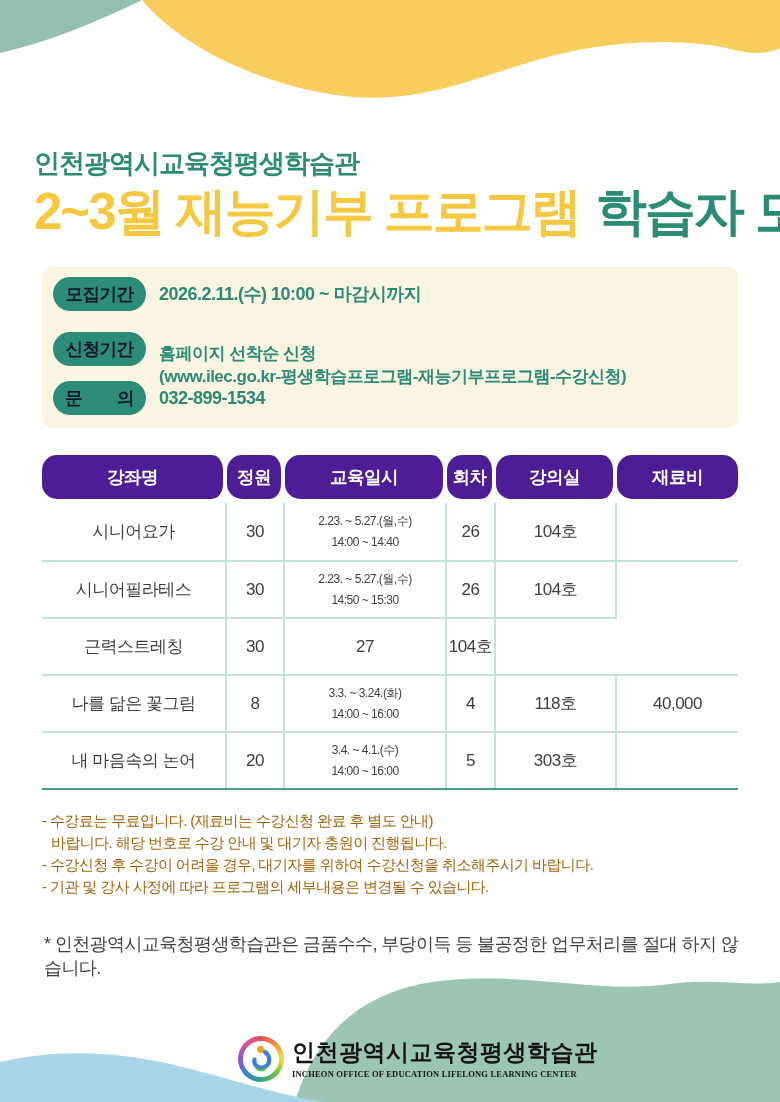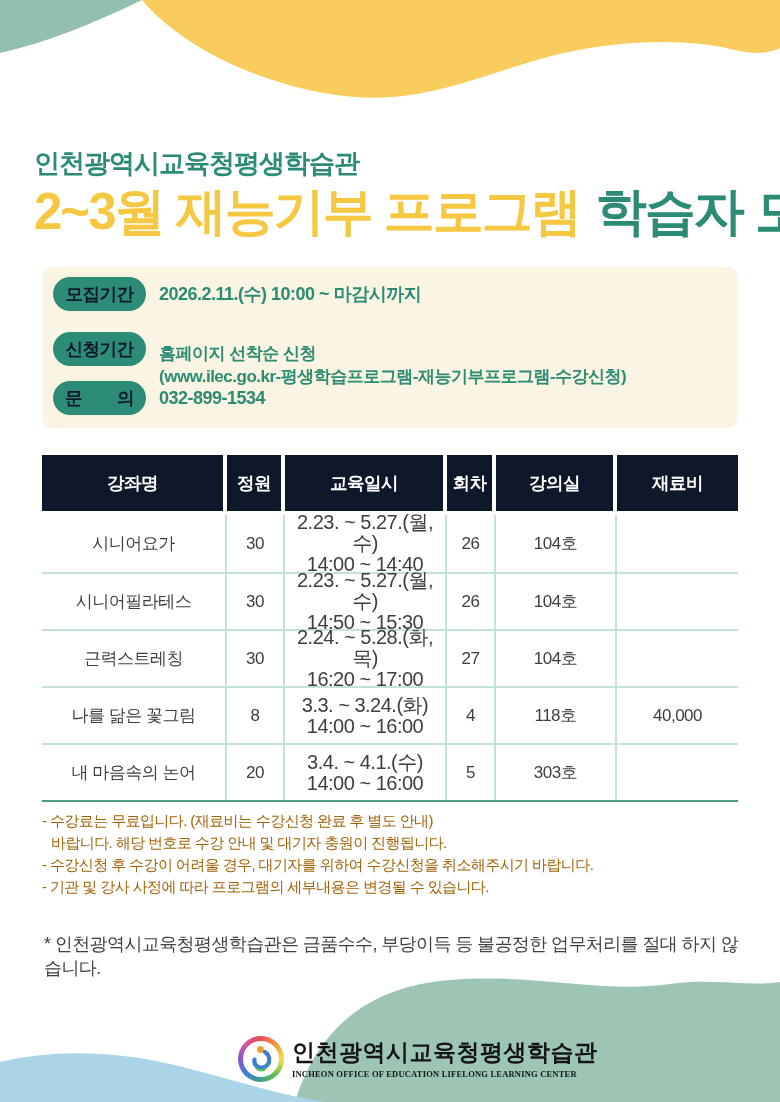--- a/index.html
+++ b/index.html
@@ -46,35 +46,36 @@
     color:#2b8b74; font-size:18px; font-weight:700; letter-spacing:-0.5px;
     line-height:23px;
   }
   .info-value .line { display:block; }
   .info-row.r2 .info-value { font-size:17px;margin-top:31px; }
 
   
   .table { position:absolute; left:42px; top:455px; width:696px; }
   .trow { display:grid; grid-template-columns:185px 58px 162px 49px 121px 121px; }
   .th {
-    background:#0f172a; color:#ffffff; height:56px;
+    background:#4c1d95; color:#ffffff; height:44px;
     font-size:17.5px; font-weight:700; letter-spacing:-0.5px;
     display:flex; align-items:center; justify-content:center;
     border-right:4px solid #ffffff;
+    border-radius:15px;
   }
   .th:last-child { border-right:none; }
   .tbody { margin-top:4px; border-bottom:2px solid #4d9c8a; }
   .td {
     height:57px; color:#3e3e3e; font-size:17px; letter-spacing:-0.5px;
     display:flex; flex-direction:column; align-items:center; justify-content:center;
     border-right:2px solid #c3e2d9; text-align:center;
   }
   .td:last-child { border-right:none; }
   .tbody .trow + .trow .td { border-top:2px solid #c3e2d9; }
-  .td .sched { font-size:20px; line-height:21px; }
+  .td .sched { font-size:12px; line-height:21px; }
 
   
   .notes { position:absolute; left:42px; top:810px; width:706px; }
   .note-line {
     color:#a16207; font-size:15px; line-height:22px; letter-spacing:-0.6px;
   }
   .note-line.cont { padding-left:9px; }
   .disclaimer {
     position:absolute; left:44px; top:932px; width:706px;
     color:#404040; font-size:18px; letter-spacing:-0.6px;
@@ -163,24 +164,20 @@
           <span class="sched">2.23. ~ 5.27.(월,수)</span>
           <span class="sched">14:50 ~ 15:30</span>
         </div>
         <div class="td">26</div>
         <div class="td">104호</div>
         <div class="td"></div>
       </div>
       <div class="trow">
         <div class="td">근력스트레칭</div>
         <div class="td">30</div>
-        <div class="td">
-          <span class="sched">2.24. ~ 5.28.(화,목)</span>
-          <span class="sched">16:20 ~ 17:00</span>
-        </div>
         <div class="td">27</div>
         <div class="td">104호</div>
         <div class="td"></div>
       </div>
       <div class="trow">
         <div class="td">나를 닮은 꽃그림</div>
         <div class="td">8</div>
         <div class="td">
           <span class="sched">3.3. ~ 3.24.(화)</span>
           <span class="sched">14:00 ~ 16:00</span>

